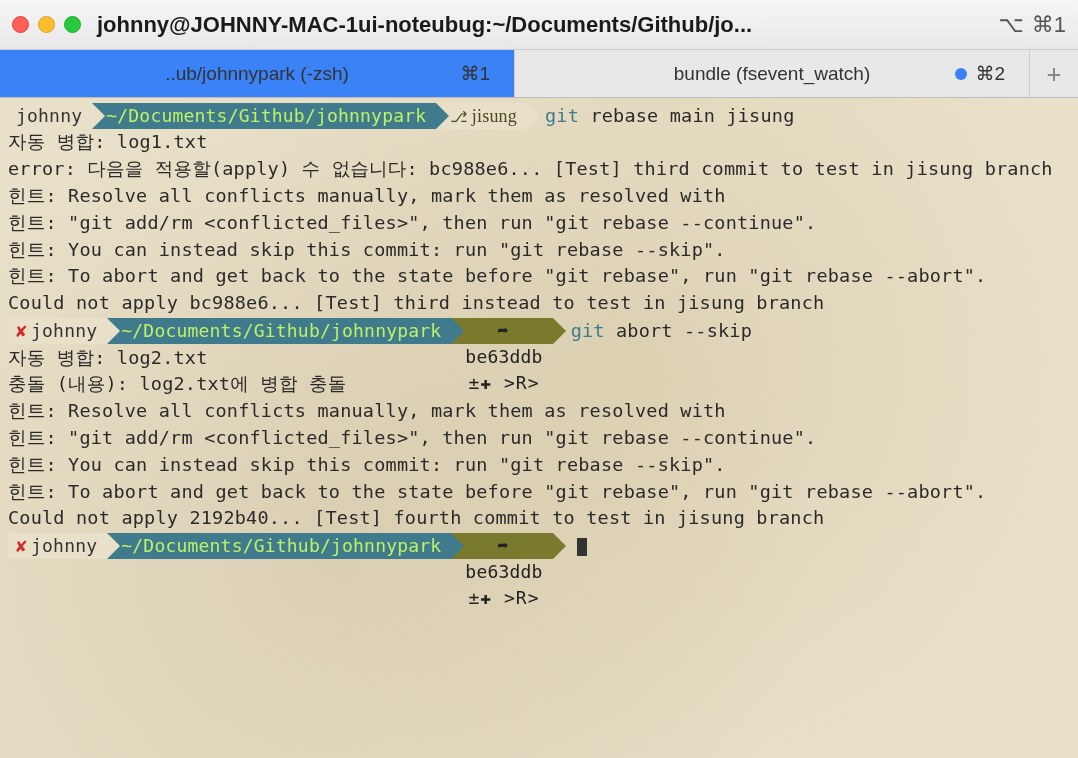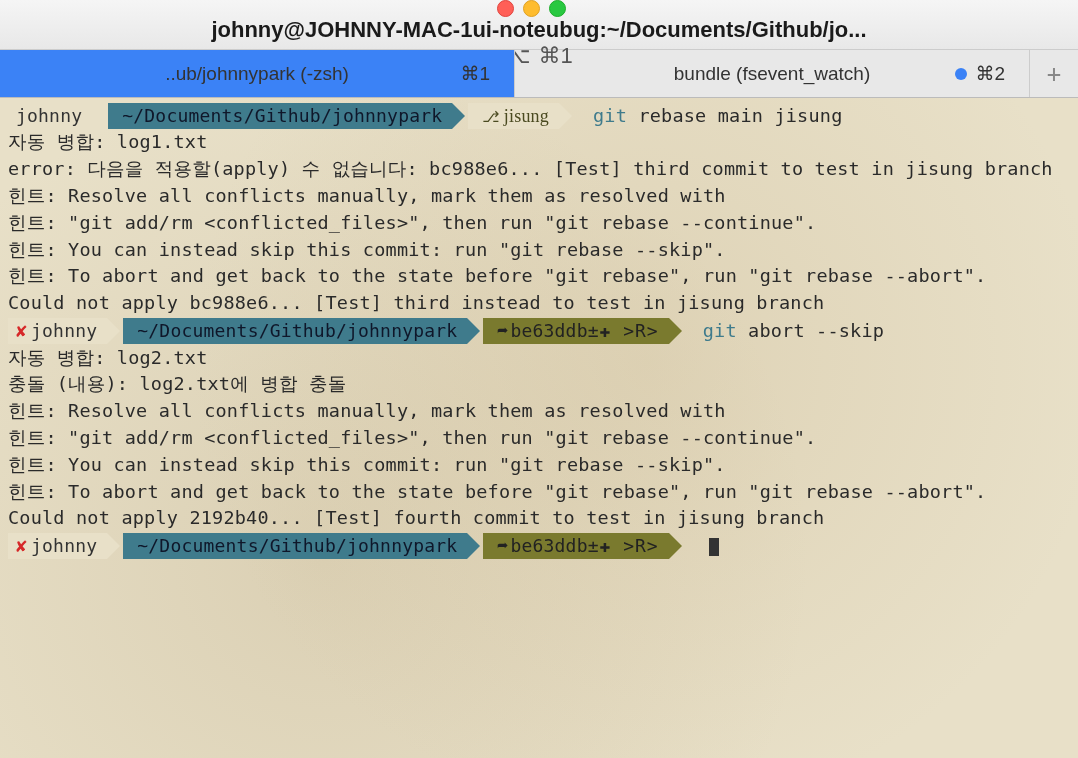--- a/index.html
+++ b/index.html
@@ -11,21 +11,20 @@
     height: 758px;
     overflow: hidden;
   }
   .titlebar {
     height: 50px;
     background: linear-gradient(#f5f5f5, #e8e8e8);
     border-bottom: 1px solid #ccc;
     display: flex;
     align-items: center;
     padding: 0 12px;
-    flex-direction: column;
   }
   .traffic-lights {
     display: flex;
     gap: 9px;
     margin-right: 16px;
   }
   .traffic-light {
     width: 17px;
     height: 17px;
     border-radius: 50%;
@@ -96,21 +95,21 @@
     background-image:
       radial-gradient(circle at 60% 40%, rgba(200,180,140,0.3), transparent 60%),
       radial-gradient(circle at 30% 70%, rgba(180,160,120,0.25), transparent 55%);
     overflow: hidden;
     font-family: "Menlo","Consolas",monospace;
   }
   .prompt-line {
     display: inline-flex;
     align-items: stretch;
     flex-wrap: wrap;
-    gap: 16px;
+    gap: 0;
     vertical-align: middle;
   }
   .seg {
     display: inline-flex;
     align-items: center;
     padding: 0 10px 0 14px;
     height: 26px;
     position: relative;
     color: #fff;
     font-size: 18px;
@@ -120,25 +119,25 @@
     position: absolute;
     right: -13px;
     top: 0;
     border-top: 13px solid transparent;
     border-bottom: 13px solid transparent;
     border-left: 13px solid currentColor;
     z-index: 1;
   }
   .seg-user { background: #e8e0c8; color: #333; padding-left: 8px;}
   .seg-user::after { color: #e8e0c8; }
-  .seg-path { background: #3f7b8c; color: #0f172a; }
+  .seg-path { background: #3f7b8c; color: #bef264; }
   .seg-path::after { color: #3f7b8c; }
   .seg-branch-light { background: #e8e0c8; color: #4a4a20; font-family: Liberation Serif, serif; }
   .seg-branch-light::after { color: #e8e0c8; }
-  .seg-status { background: #7a7a2e; color: #222; }
+  .seg-status { background: #7a7a2e; color: #222; flex-direction: column; }
   .seg-status::after { color: #7a7a2e; }
   .x-mark { color: #d62828; font-weight: bold; margin-right: 4px;}
   .cmd {
     padding-left: 18px;
     color: #2a2a2a;
   }
   .cmd .git { color: #3f7b8c; }
   .out { white-space: pre-wrap; word-break: break-all; }
   .branch-icon::before { content: "⎇"; margin-right: 4px; font-size: 15px;}
   .commit-icon::before { content: "➦"; margin-right: 2px; }

